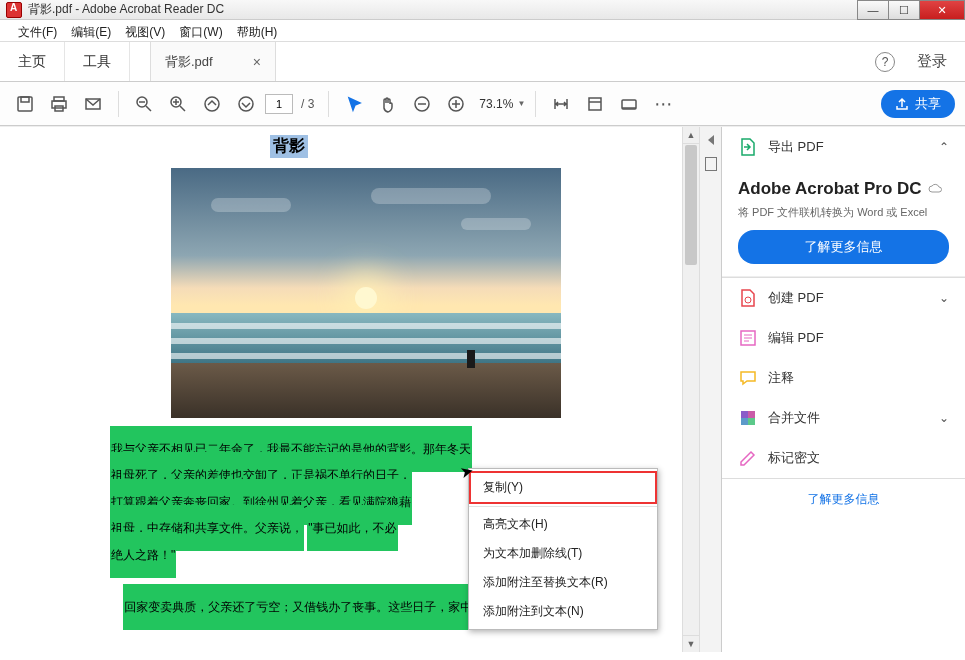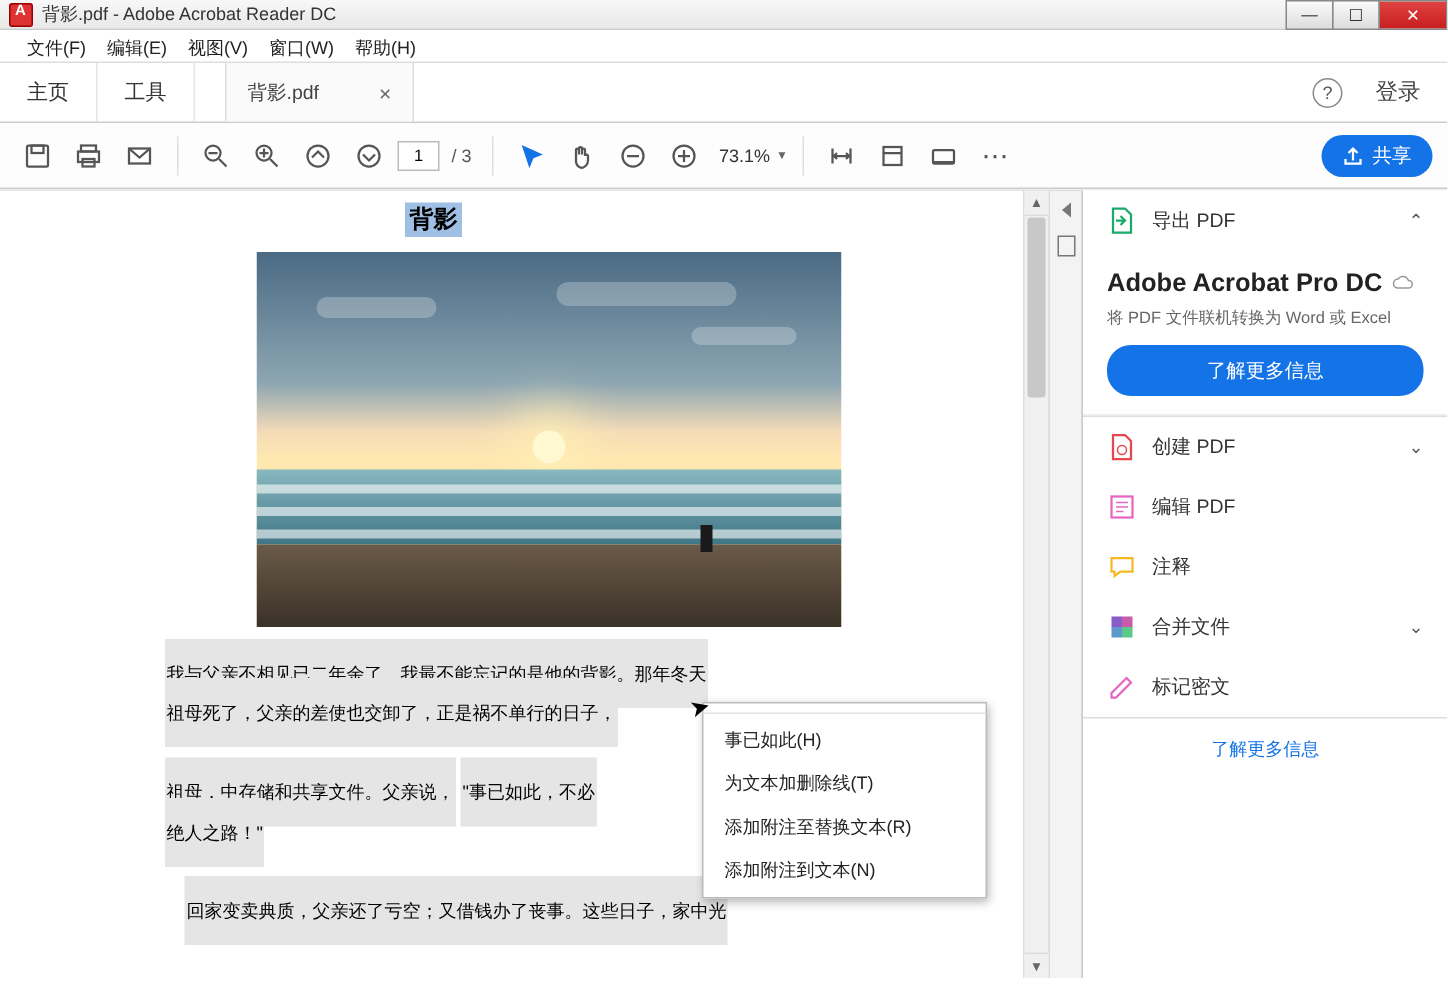--- a/index.html
+++ b/index.html
@@ -47,21 +47,21 @@
 .doc-img { width:390px; height:250px; margin:0 auto 18px auto; position:relative; overflow:hidden; }
 .sky { position:absolute; inset:0; background: linear-gradient(#4a6a84 0%, #8da6b2 35%, #f5dcb8 48%, #ffe7b0 55%); }
 .sun { position:absolute; left:50%; top:52%; width:22px; height:22px; background:#fff8d0; border-radius:50%; transform:translate(-50%,-50%); box-shadow:0 0 30px 15px rgba(255,240,180,0.8); }
 .sea { position:absolute; left:0; right:0; top:58%; bottom:22%; background:linear-gradient(#88b8c0,#3f7585); }
 .wave { position:absolute; left:0; right:0; height:6px; background:rgba(255,255,255,0.6); }
 .beach { position:absolute; left:0; right:0; bottom:0; height:22%; background:linear-gradient(#6b5a48,#3a3128); }
 .person { position:absolute; right:22%; bottom:20%; width:8px; height:18px; background:#1a1a1a; }
 .cloud { position:absolute; background:rgba(255,255,255,0.25); border-radius:10px; }
 
 .para { font-size:12px; line-height:2.2; color:#000; }
-.hl { background:#e5e5e5; padding:16px 1px; }
+.hl { background:#22c55e; padding:16px 1px; }
 
 .vscroll { width:17px; background:#f0f0f0; border-left:1px solid #ddd; position:relative; }
 .vscroll .up, .vscroll .down { height:17px; display:flex; align-items:center; justify-content:center; color:#666; font-size:9px; background:#f0f0f0; border-bottom:1px solid #ddd; }
 .vscroll .down { position:absolute; bottom:0; left:0; right:0; border-top:1px solid #ddd; border-bottom:none; }
 .vscroll .thumb { position:absolute; left:2px; right:2px; top:18px; height:120px; background:#c8c8c8; border-radius:2px; }
 
 .mini-sidebar { width:22px; background:#f3f3f3; border-left:1px solid #ddd; display:flex; flex-direction:column; align-items:center; gap:12px; padding-top:8px; }
 .mini-sidebar .tri { width:0; height:0; border-top:5px solid transparent; border-bottom:5px solid transparent; border-right:6px solid #777; }
 .mini-sidebar .sq { width:12px; height:14px; border:1.5px solid #777; }
 
@@ -238,21 +238,21 @@
           <div class="sea"></div>
           <div class="wave" style="top:62%;"></div>
           <div class="wave" style="top:68%;"></div>
           <div class="wave" style="top:74%;"></div>
           <div class="beach"></div>
           <div class="person"></div>
         </div>
         <div class="para">
           <span class="hl">我与父亲不相见已二年余了，我最不能忘记的是他的背影。那年冬天</span><br>
           <span class="hl">祖母死了，父亲的差使也交卸了，正是祸不单行的日子，</span><br>
-          <br>
+          <span class="hl">打算跟着父亲奔丧回家。到徐州见着父亲，看见满院狼藉</span><br>
           <span class="hl">祖母，中存储和共享文件。父亲说，</span>
           <span class="hl">"事已如此，不必</span><br>
           <span class="hl">绝人之路！"</span><br><br>
           &nbsp;&nbsp;&nbsp;&nbsp;<span class="hl">回家变卖典质，父亲还了亏空；又借钱办了丧事。这些日子，家中光</span>
         </div>
       </div>
     </div>
     <div class="vscroll">
       <div class="up">▲</div>
       <div class="thumb"></div>
@@ -324,18 +324,19 @@
       <span>标记密文</span>
     </div>
     <div class="rp-bottom">
       <div class="link">了解更多信息</div>
     </div>
   </div>
 </div>
 
 <div class="cursor">➤</div>
 <div class="ctx">
+  <div class="item hl-box">复制(Y)</div>
   <div class="sep"></div>
-  <div class="item">事已如此(H)</div>
+  <div class="item">高亮文本(H)</div>
   <div class="item">为文本加删除线(T)</div>
   <div class="item">添加附注至替换文本(R)</div>
   <div class="item">添加附注到文本(N)</div>
 </div>
 
 </body></html>

